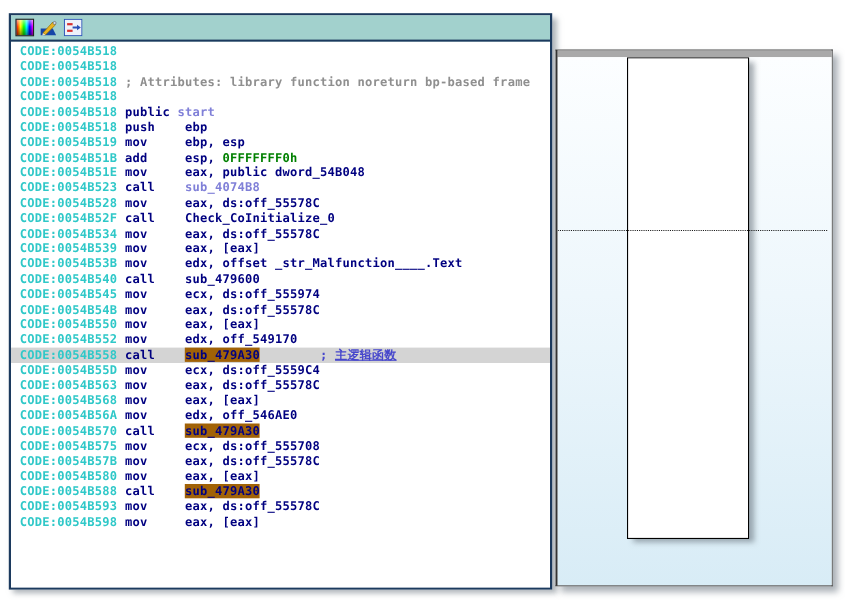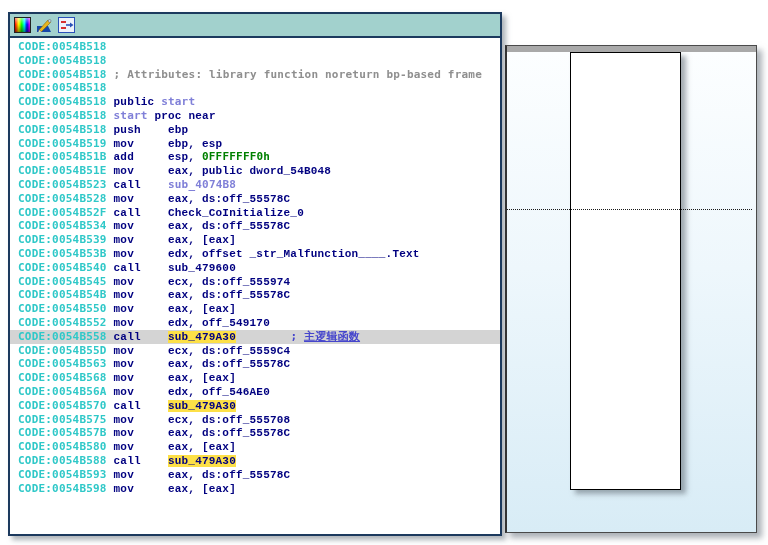--- a/index.html
+++ b/index.html
@@ -29,25 +29,25 @@
 
   .ida-client {
     flex:1 1 auto; background:#ffffff; overflow:hidden; position:relative;
     padding:2px 0 0 0;
     font-family:"DejaVu Sans Mono","Liberation Mono",monospace;
     font-size:11px; font-weight:bold; letter-spacing:.2px;
   }
   .row { height:13.8px; line-height:13.8px; white-space:pre; padding-left:8px; }
   .row.selected { background:#d4d4d4; }
   .c-addr { color:#2fc8c8; }
-  .c-ins  { color:#000080;font-family:Liberation Mono, monospace; }
+  .c-ins  { color:#000080; }
   .c-cmt  { color:#8f8f8f; }
   .c-num  { color:#008000; }
   .c-name { color:#8080d8; }
-  .c-hl   { color:#000080; background:#fde047;font-family:Liberation Mono, monospace; }
+  .c-hl   { color:#000080; background:#a16207; }
   .c-cnp  { color:#4646cc; }
   .c-cn   { color:#4646cc; text-decoration:underline; }
 
   
   .graph-window {
     position:absolute; left:505px; top:45px; width:252px; height:488px;
     border:1px solid #4a4a4a; border-left:2px solid #333;
     box-shadow:5px 5px 6px rgba(115,125,135,.6);
     display:flex; flex-direction:column; background:#ffffff;
   }
@@ -102,21 +102,20 @@
           <polygon points="12,5.5 15.5,8 12,10.5" fill="#2a50b8"></polygon>
         </svg>
       </span>
     </div>
     <div class="ida-client">
         <div class="row"><span class="c-addr">CODE:0054B518 </span></div>
         <div class="row"><span class="c-addr">CODE:0054B518 </span></div>
         <div class="row"><span class="c-addr">CODE:0054B518 </span><span class="c-cmt">; Attributes: library function noreturn bp-based frame</span></div>
         <div class="row"><span class="c-addr">CODE:0054B518 </span></div>
         <div class="row"><span class="c-addr">CODE:0054B518 </span><span class="c-ins">public </span><span class="c-name">start</span></div>
-        <div class="row"><span class="c-addr">CODE:0054B518 </span><span class="c-name">start </span><span class="c-ins">proc near</span></div>
         <div class="row"><span class="c-addr">CODE:0054B518 </span><span class="c-ins">push    ebp</span></div>
         <div class="row"><span class="c-addr">CODE:0054B519 </span><span class="c-ins">mov     ebp, esp</span></div>
         <div class="row"><span class="c-addr">CODE:0054B51B </span><span class="c-ins">add     esp, </span><span class="c-num">0FFFFFFF0h</span></div>
         <div class="row"><span class="c-addr">CODE:0054B51E </span><span class="c-ins">mov     eax, public dword_54B048</span></div>
         <div class="row"><span class="c-addr">CODE:0054B523 </span><span class="c-ins">call    </span><span class="c-name">sub_4074B8</span></div>
         <div class="row"><span class="c-addr">CODE:0054B528 </span><span class="c-ins">mov     eax, ds:off_55578C</span></div>
         <div class="row"><span class="c-addr">CODE:0054B52F </span><span class="c-ins">call    Check_CoInitialize_0</span></div>
         <div class="row"><span class="c-addr">CODE:0054B534 </span><span class="c-ins">mov     eax, ds:off_55578C</span></div>
         <div class="row"><span class="c-addr">CODE:0054B539 </span><span class="c-ins">mov     eax, [eax]</span></div>
         <div class="row"><span class="c-addr">CODE:0054B53B </span><span class="c-ins">mov     edx, offset _str_Malfunction____.Text</span></div>

